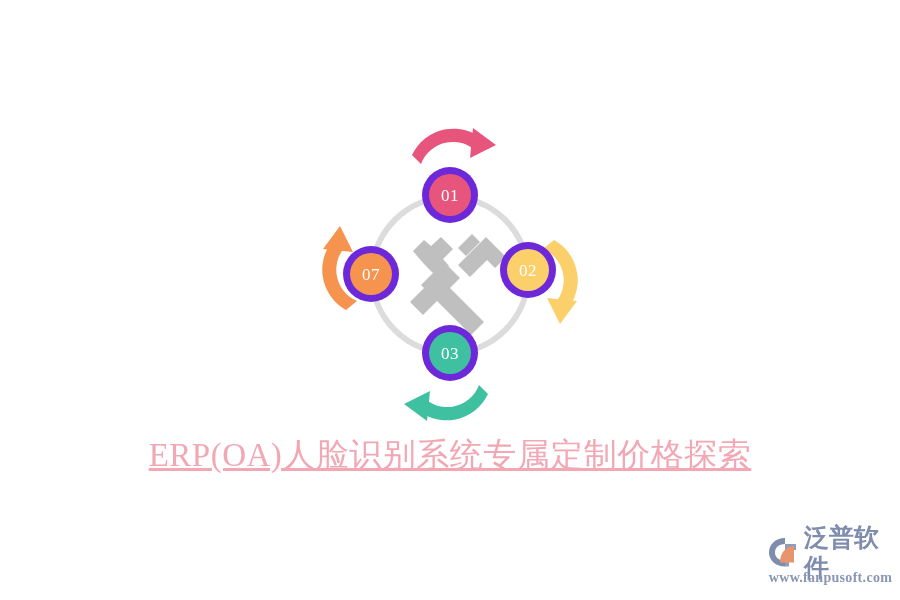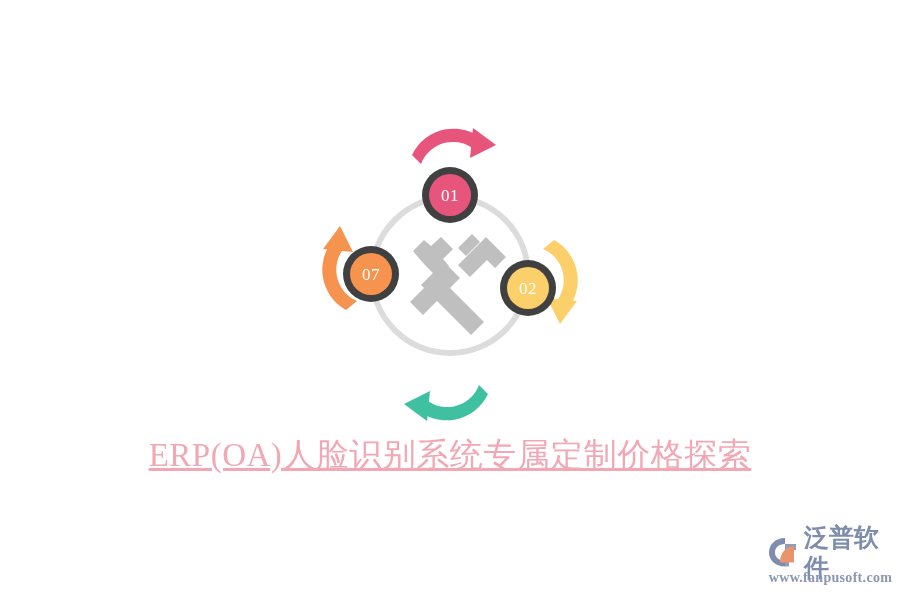--- a/index.html
+++ b/index.html
@@ -39,42 +39,42 @@
     height: 310px;
     display: block;
   }
 
   
   .step-node {
     position: absolute;
     width: 56px;
     height: 56px;
     border-radius: 50%;
-    background: #404040;
+    background: #6d28d9;
     display: flex;
     align-items: center;
     justify-content: center;
     box-sizing: border-box;
   }
   .step-node .disc {
     width: 42px;
     height: 42px;
     border-radius: 50%;
     display: flex;
     align-items: center;
     justify-content: center;
     color: #ffffff;
     font-size: 17px;
     letter-spacing: 0.5px;
     font-family: "Liberation Serif", "DejaVu Serif", serif;
     line-height: 1;
     box-sizing: border-box;
   }
   #node-01 { left: 132px; top: 47px; }
-  #node-02 { left: 210px; top: 140px; }
+  #node-02 { left: 210px; top: 122px; }
   #node-03 { left: 132px; top: 205px; }
   #node-04 { left: 53px;  top: 126px; }
 
   
   #title-block {
     position: absolute;
     left: 0;
     top: 434px;
     width: 900px;
     text-align: center;
@@ -204,20 +204,23 @@
     </svg>
 
     <div id="node-01" class="step-node">
       <div class="disc" style="background:#e8557c;">01</div>
     </div>
 
     <div id="node-02" class="step-node">
       <div class="disc" style="background:#fbcf6a;">02</div>
     </div>
 
+    <div id="node-03" class="step-node">
+      <div class="disc" style="background:#3fc0a0;">03</div>
+    </div>
 
     <div id="node-04" class="step-node">
       <div class="disc" style="background:#f5934f;">07</div>
     </div>
 
   </div>
 
   <div id="title-block">
     <div class="title-line">ERP(OA)人脸识别系统专属定制价格探索</div>
   </div>

